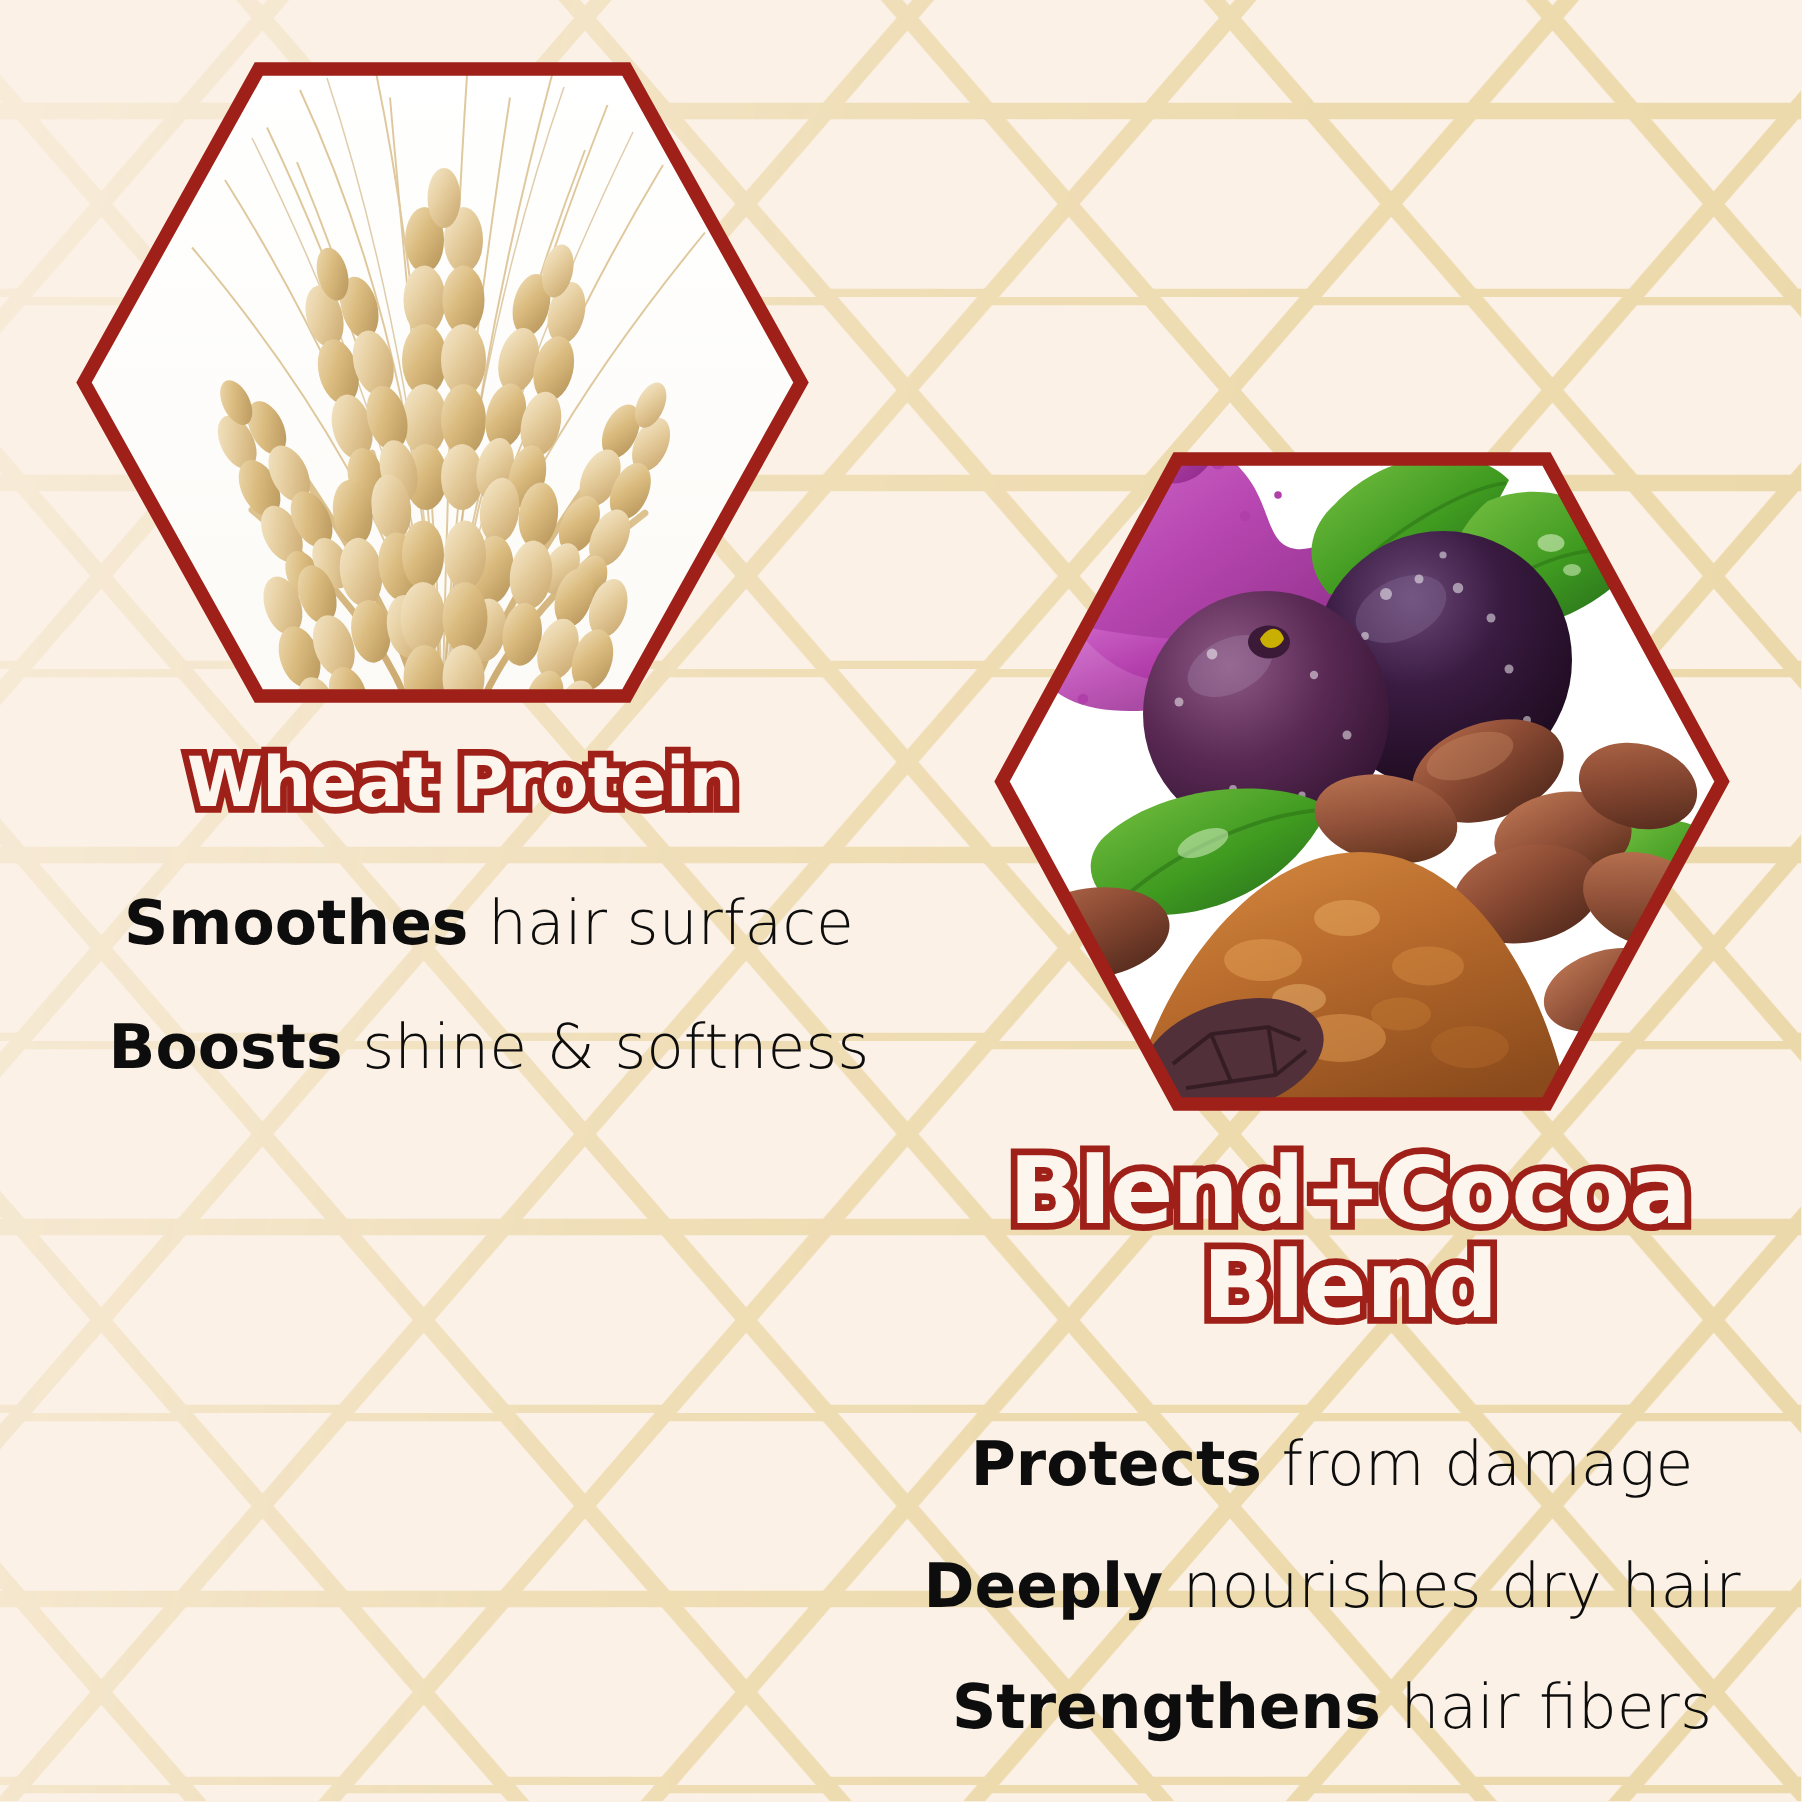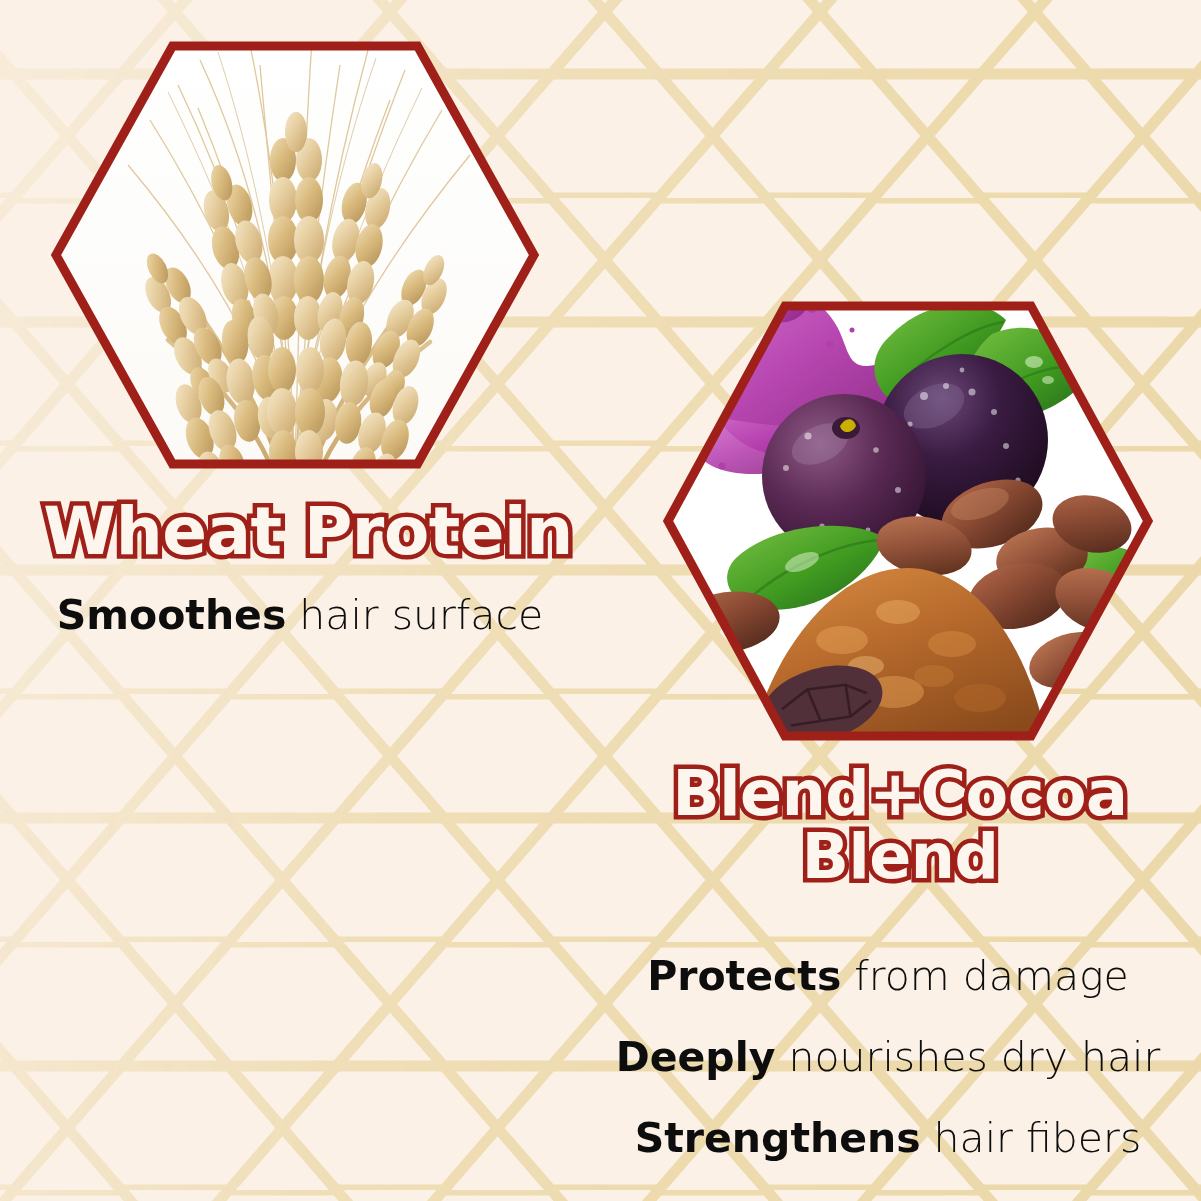--- a/index.html
+++ b/index.html
@@ -26,40 +26,40 @@
     color:#fdf6ee;
     letter-spacing:-0.5px;
     line-height:1.02;
     -webkit-text-stroke:9px #9e2019;
     paint-order:stroke fill;
     text-align:center;
     white-space:pre-line;
   }
   #title-wheat{
     left:18px;top:498px;width:580px;
-    font-size:66px;
+    font-size:46px;
   }
   #title-acai{
     left:610px;top:762px;width:580px;
     font-size:62px;
   }
 
   
   .benefits{position:absolute;z-index:3;color:#111;}
   .bline{
     font-family:"DejaVu Sans", sans-serif;
     font-weight:300;
     font-size:41px;
     line-height:1.0;
     color:#0d0d0d;
     white-space:nowrap;
   }
   .bline b{font-weight:bold;}
 
-  #benefits-wheat{left:0px;top:595px;width:600px;text-align:center;}
+  #benefits-wheat{left:0px;top:595px;width:600px;text-align:center;padding-left:26px;}
   #benefits-wheat .bline{margin-bottom:42px;white-space:normal;}
 
   #benefits-acai{left:575px;top:956px;width:626px;text-align:center;}
   #benefits-acai .bline{margin-bottom:40px;}
 </style>
 </head>
 <body>
 
 <div class="stage">
 
@@ -437,20 +437,23 @@
       <path d="M 123 6 L 369 6 L 486 221 L 369 436 L 123 436 L 6 221 Z" fill="none" stroke="#9e2019" stroke-width="9" stroke-linejoin="miter"></path>
     </svg>
   </div>
 
   <div class="title" id="title-wheat">Wheat Protein</div>
 
   <div class="benefits" id="benefits-wheat">
     <div class="bline">
       <b>Smoothes</b><span> hair surface</span>
     </div>
+    <div class="bline">
+      <b>Boosts</b><span> shine &amp; softness</span>
+    </div>
   </div>
 
   <div class="title" id="title-acai">Blend+Cocoa
 Blend</div>
 
   <div class="benefits" id="benefits-acai">
     <div class="bline">
       <b>Protects</b><span> from damage</span>
     </div>
     <div class="bline">

